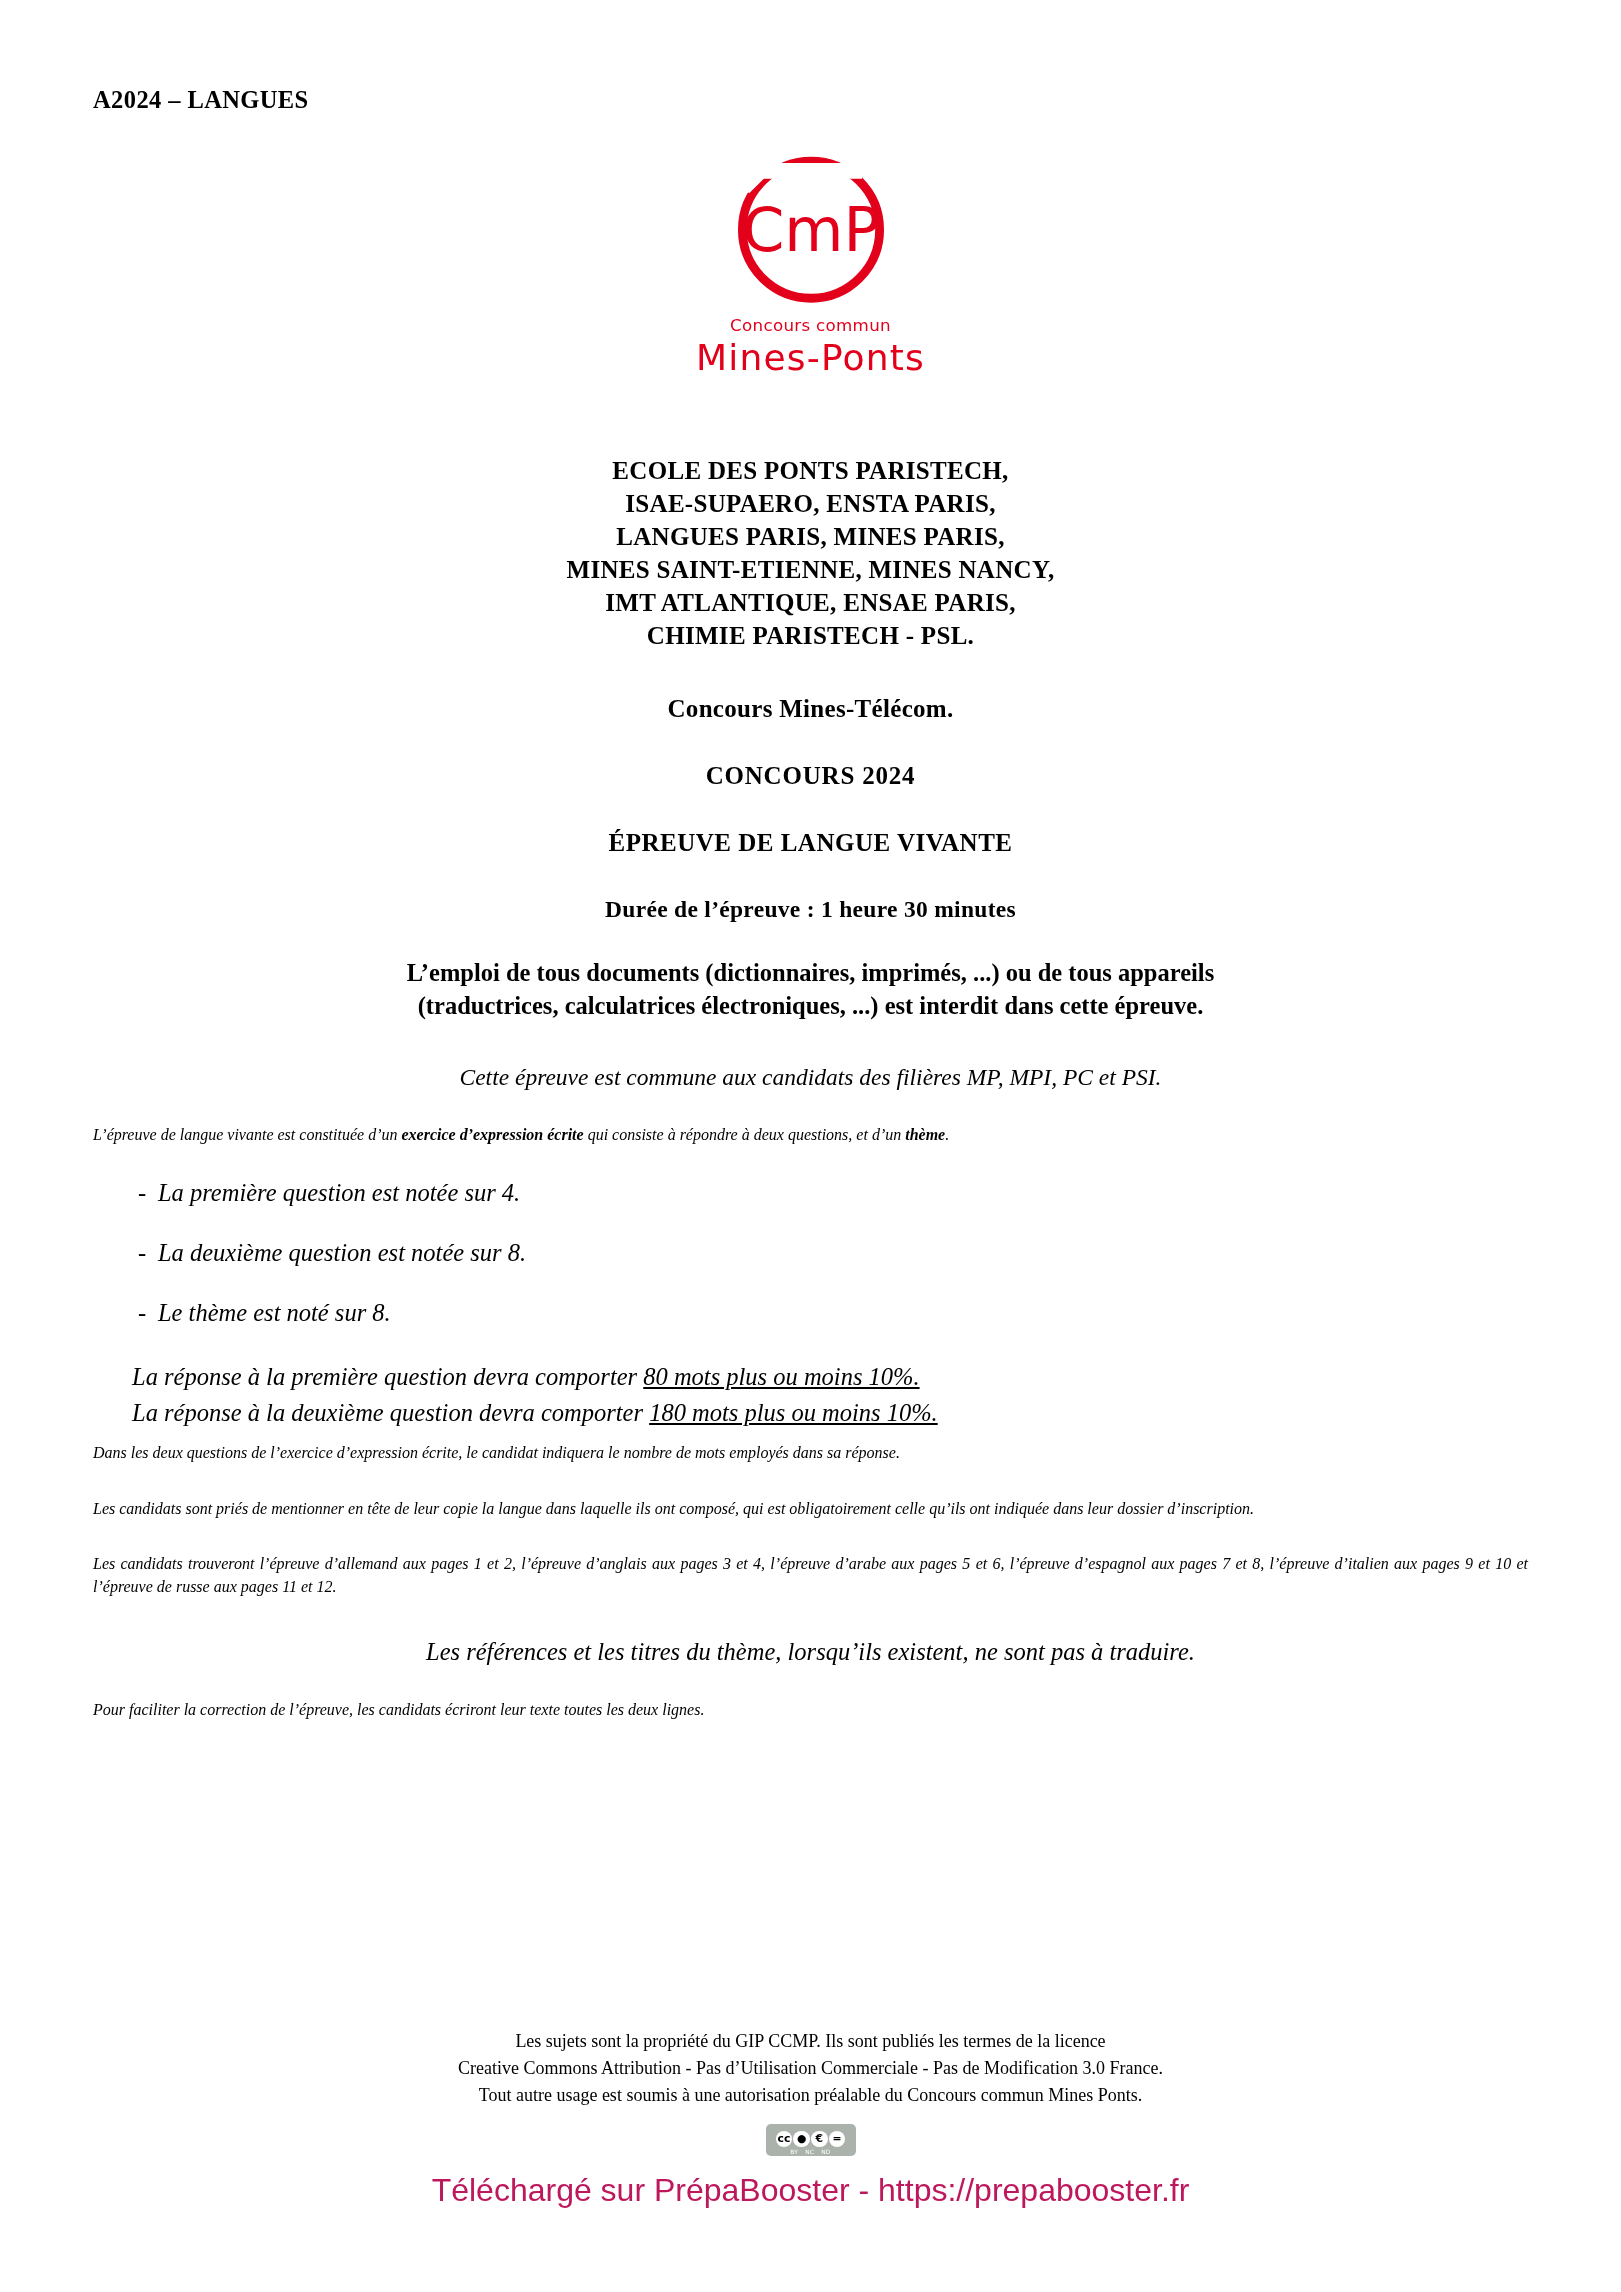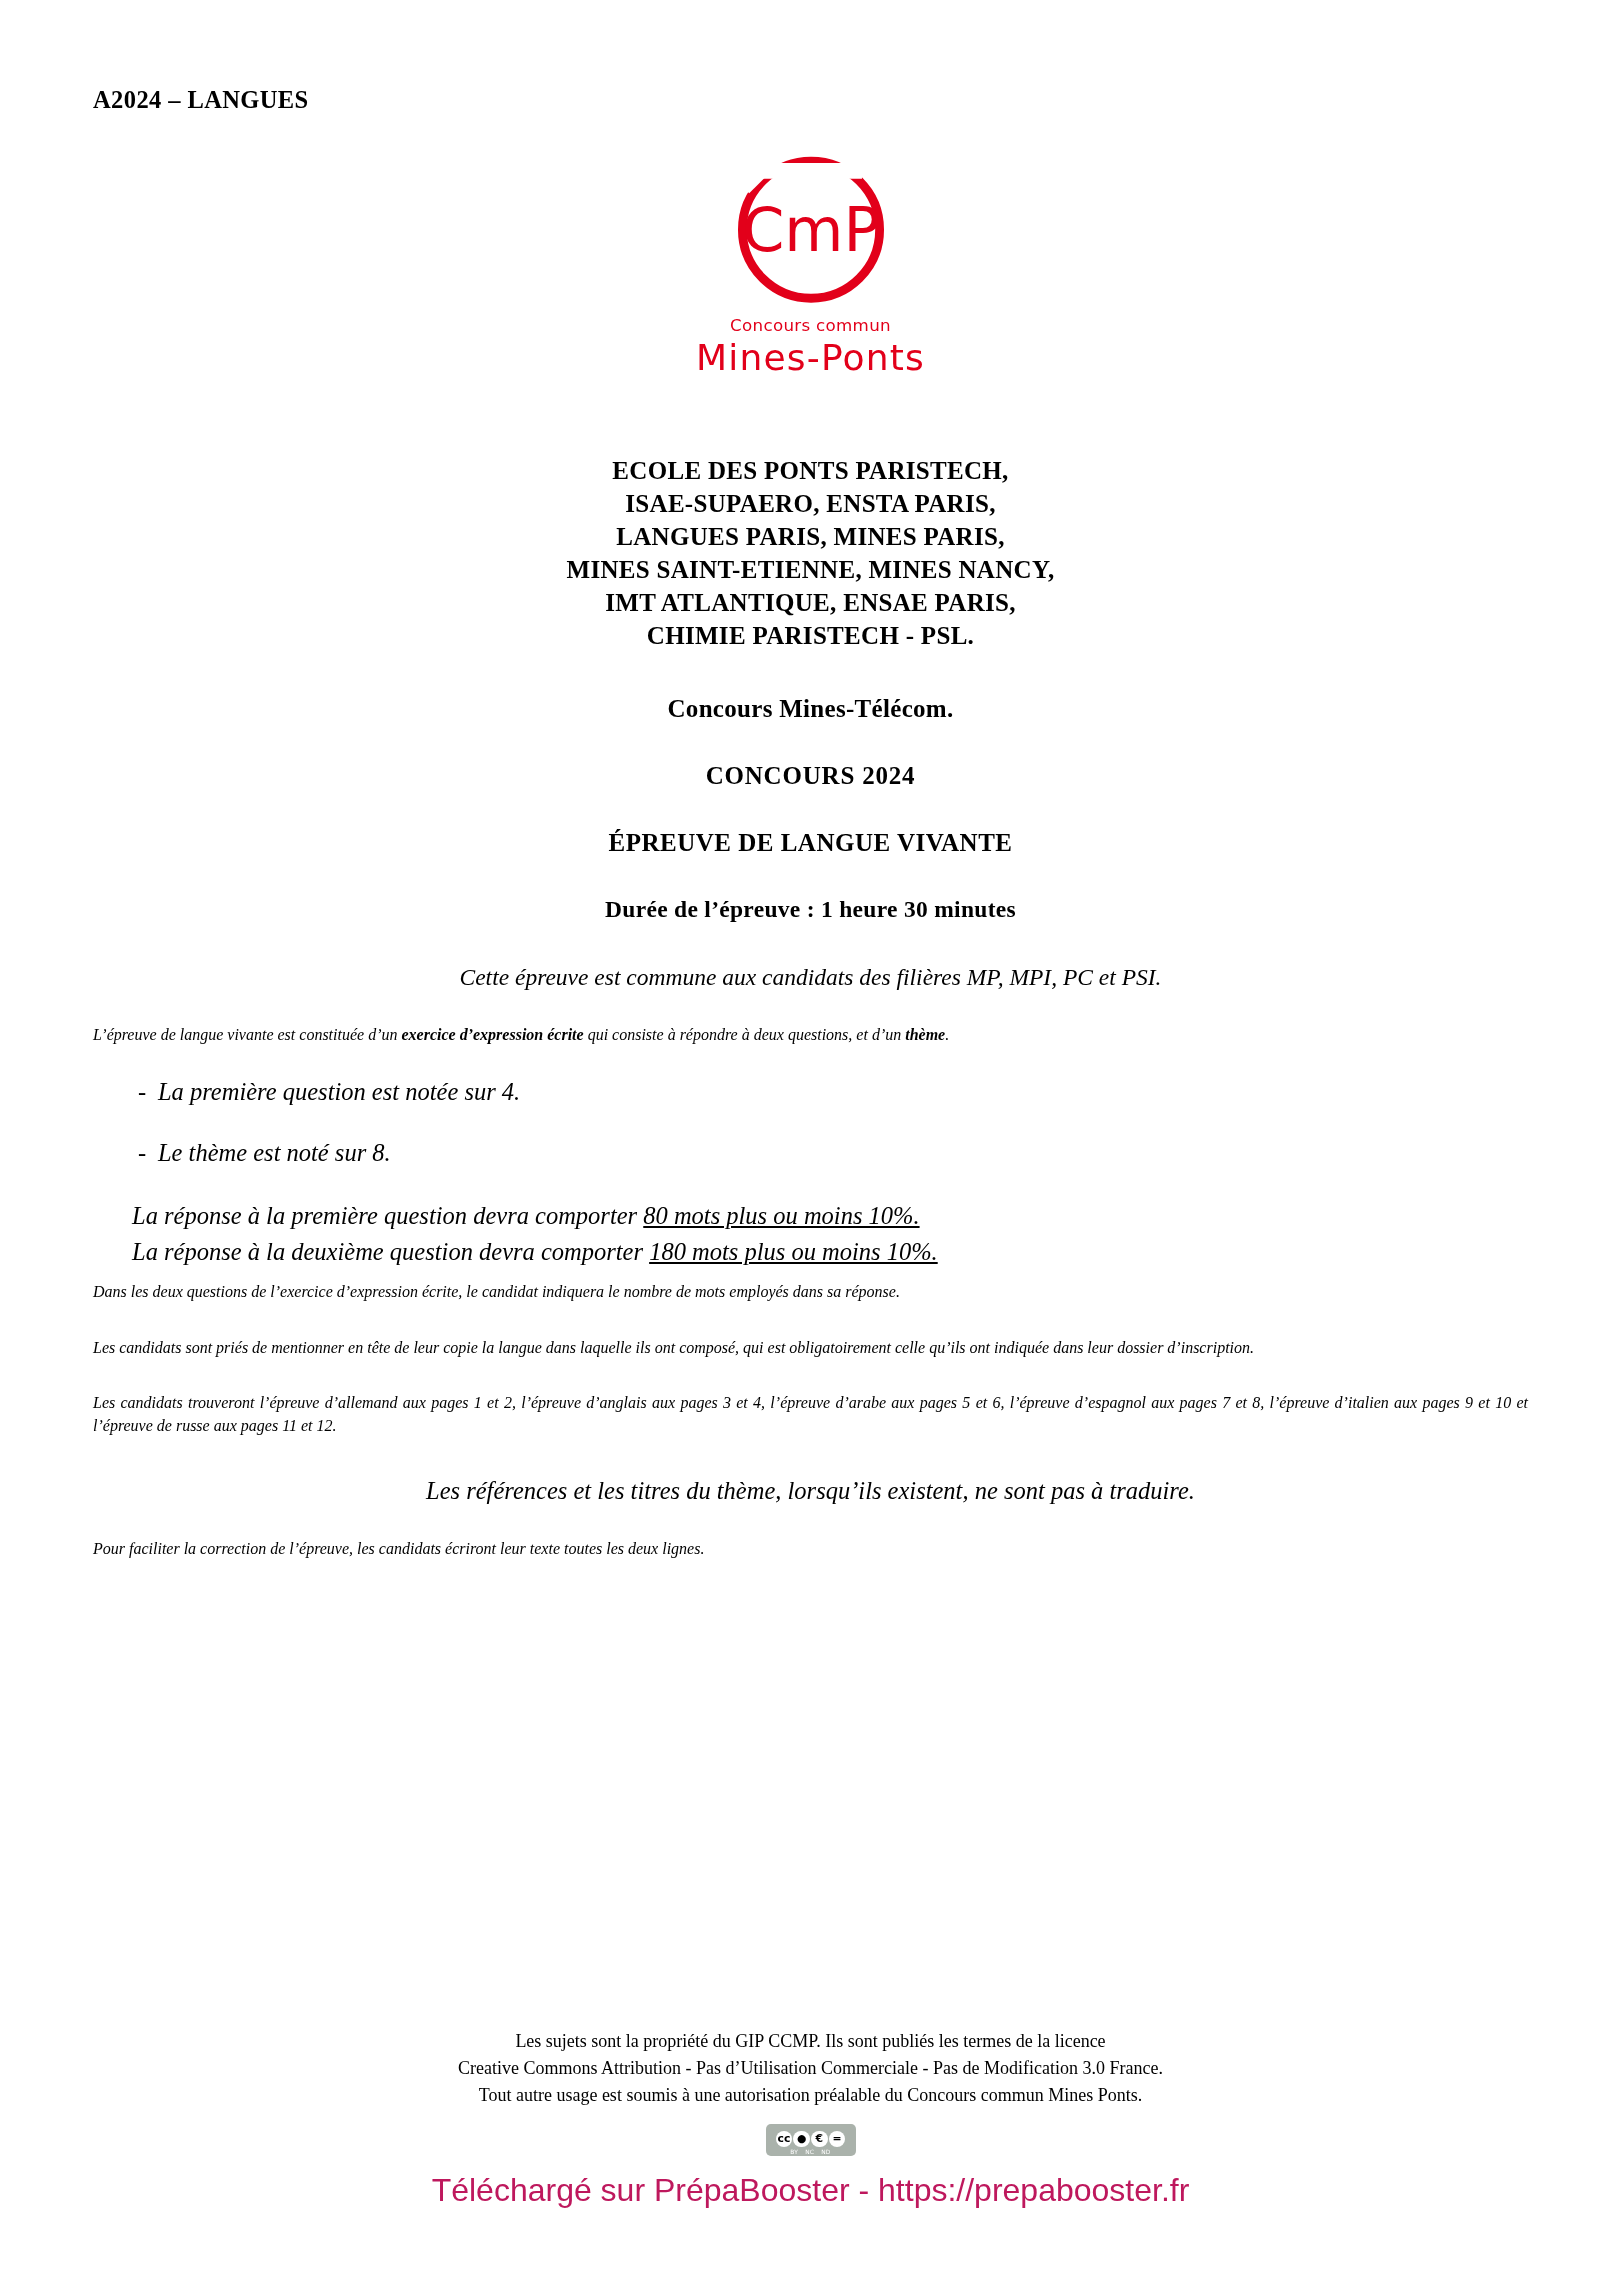--- a/index.html
+++ b/index.html
@@ -220,29 +220,34 @@
     <div>MINES SAINT-ETIENNE, MINES NANCY,</div>
     <div>IMT ATLANTIQUE, ENSAE PARIS,</div>
     <div>CHIMIE PARISTECH - PSL.</div>
   </div>
 
   <div class="line-center-bold concours-mt">Concours Mines-Télécom.</div>
   <div class="line-center-bold concours-year">CONCOURS 2024</div>
   <div class="line-center-bold epreuve-title">ÉPREUVE DE LANGUE VIVANTE</div>
   <div class="line-center-bold duree">Durée de l’épreuve : 1 heure 30 minutes</div>
 
+  <div class="interdit">
+    <div>L’emploi de tous documents (dictionnaires, imprimés, ...) ou de tous appareils</div>
+    <div>(traductrices, calculatrices électroniques, ...) est interdit dans cette épreuve.</div>
+  </div>
 
   <div class="commune">Cette épreuve est commune aux candidats des filières MP, MPI, PC et PSI.</div>
 
   <div class="para">
     <span>L’épreuve de langue vivante est constituée d’un </span><b>exercice d’expression écrite</b><span> qui consiste à répondre à deux questions, et d’un </span><b>thème</b><span>.</span>
   </div>
 
   <div class="bullets">
     <div class="bullet"><span class="dash">-</span><span>La première question est notée sur 4.</span></div>
+    <div class="bullet"><span class="dash">-</span><span>La deuxième question est notée sur 8.</span></div>
     <div class="bullet"><span class="dash">-</span><span>Le thème est noté sur 8.</span></div>
   </div>
 
   <div class="counts">
     <div><span>La réponse à la première question devra comporter </span><span class="u">80 mots plus ou moins 10%.</span></div>
     <div><span>La réponse à la deuxième question devra comporter </span><span class="u">180 mots plus ou moins 10%.</span></div>
   </div>
 
   <div class="para tight">Dans les deux questions de l’exercice d’expression écrite, le candidat indiquera le nombre de mots employés dans sa réponse.</div>
 

